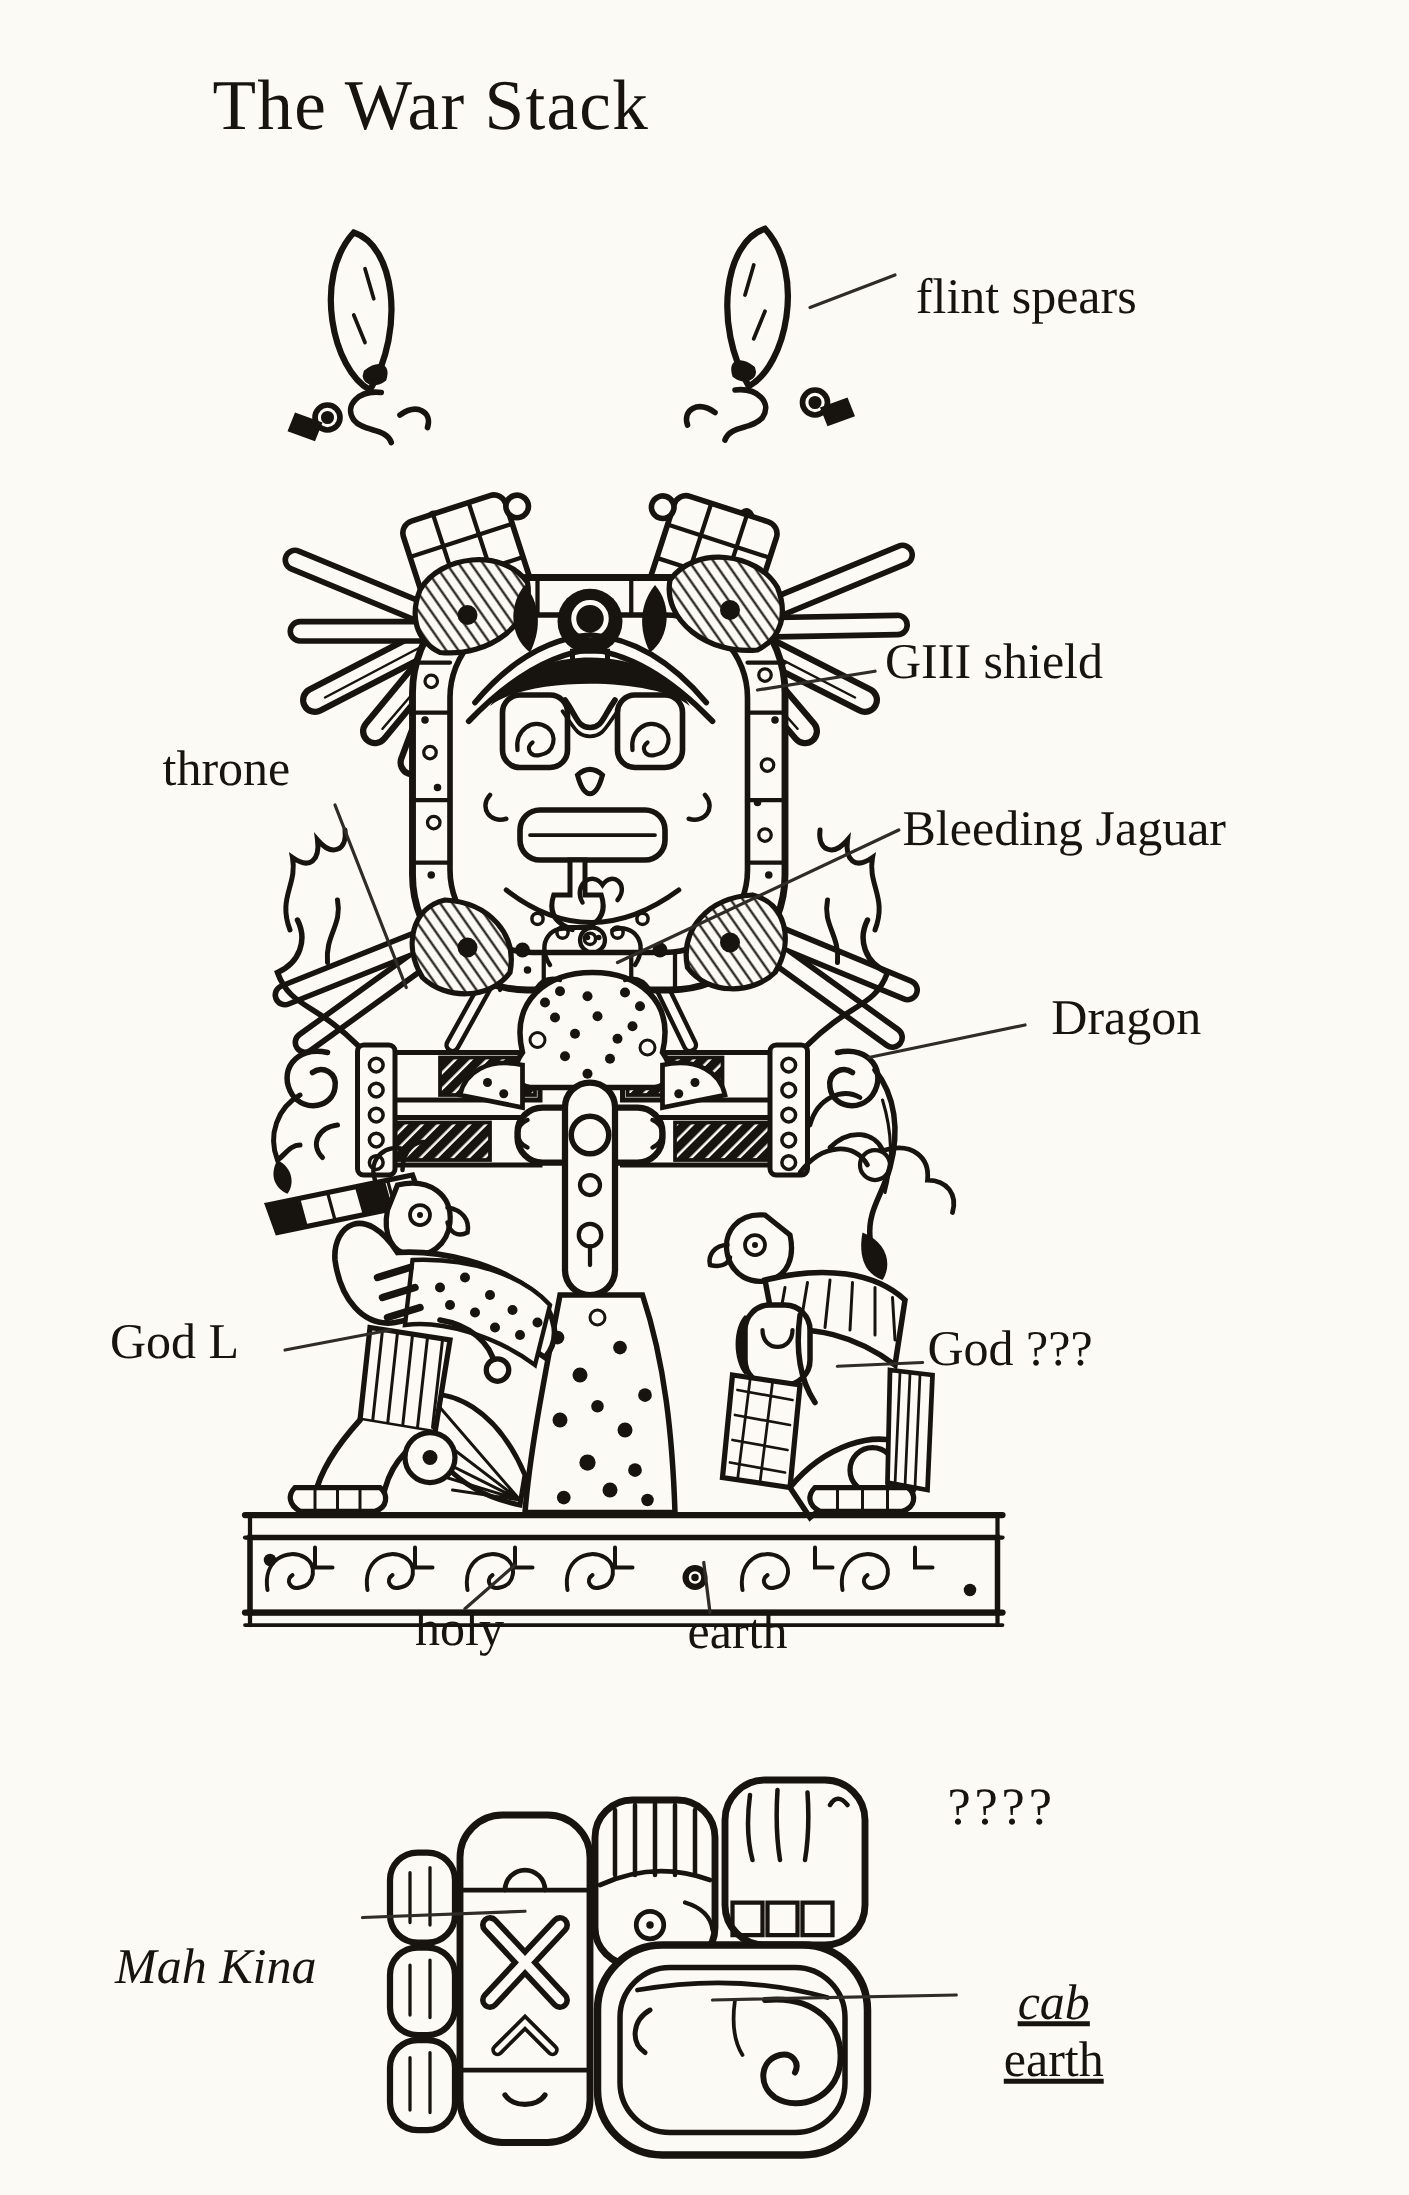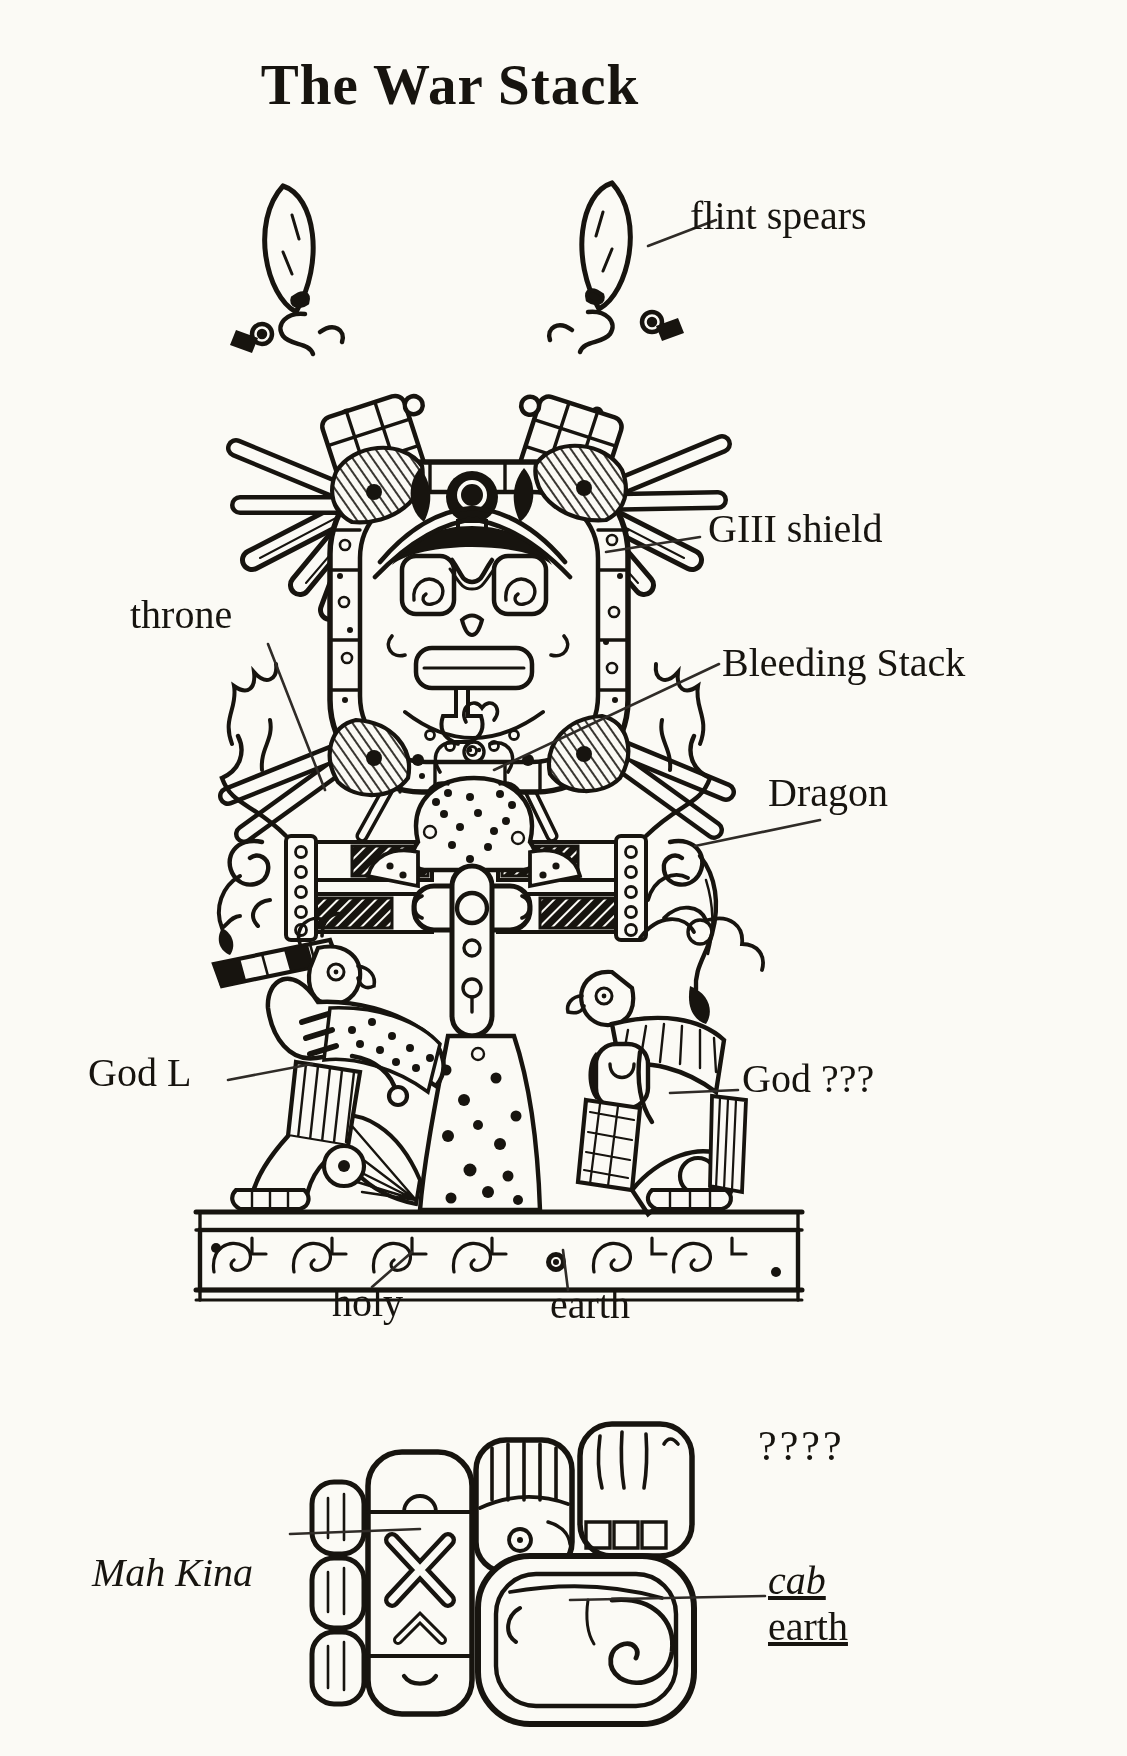--- a/index.html
+++ b/index.html
@@ -8,29 +8,29 @@
     background:#fbfaf5;
     font-family:"Liberation Serif", serif;
     color:#17140f;
     position:relative;
     overflow:hidden;
   }
   .page{position:absolute;inset:0;}
   .art{position:absolute;left:0;top:0;width:1127px;height:1756px;}
   .title{
     position:absolute;left:170px;top:52px;width:560px;
-    font-size:57px;font-weight:bold;text-align:center;margin:0;
+    font-size:57px;font-weight:normal;text-align:left;margin:0;
     letter-spacing:1px;color:#17140f;
   }
   .lbl{
     position:absolute;font-size:40px;line-height:1.16;color:#17140f;
     white-space:nowrap;
   }
   .lbl span{display:block;}
-  .center{}
+  .center{text-align:center;margin-top:21px;}
   .it{font-style:italic;}
   .lbl-flint{left:690px;top:193px;width:262px;}
   .lbl-giii{left:708px;top:506px;}
   .lbl-throne{left:130px;top:592px;text-align:center;}
   .lbl-jaguar{left:722px;top:640px;}
   .lbl-dragon{left:768px;top:770px;width:266px;}
   .lbl-godl{left:88px;top:1050px;}
   .lbl-godq{left:742px;top:1056px;}
   .lbl-holy{left:332px;top:1280px;}
   .lbl-earth{left:550px;top:1282px;}
@@ -489,21 +489,21 @@
   </svg>
 
   <div class="lbl lbl-flint center">
     <span>flint spears</span>
   </div>
 
   <div class="lbl lbl-giii">GIII shield</div>
 
   <div class="lbl lbl-throne">throne</div>
 
-  <div class="lbl lbl-jaguar">Bleeding Stack</div>
+  <div class="lbl lbl-jaguar">Bleeding Jaguar</div>
 
   <div class="lbl lbl-dragon center">
     <span>Dragon</span>
   </div>
 
   <div class="lbl lbl-godl">God L</div>
 
   <div class="lbl lbl-godq">God ???</div>
 
   <div class="lbl lbl-holy">holy</div>

